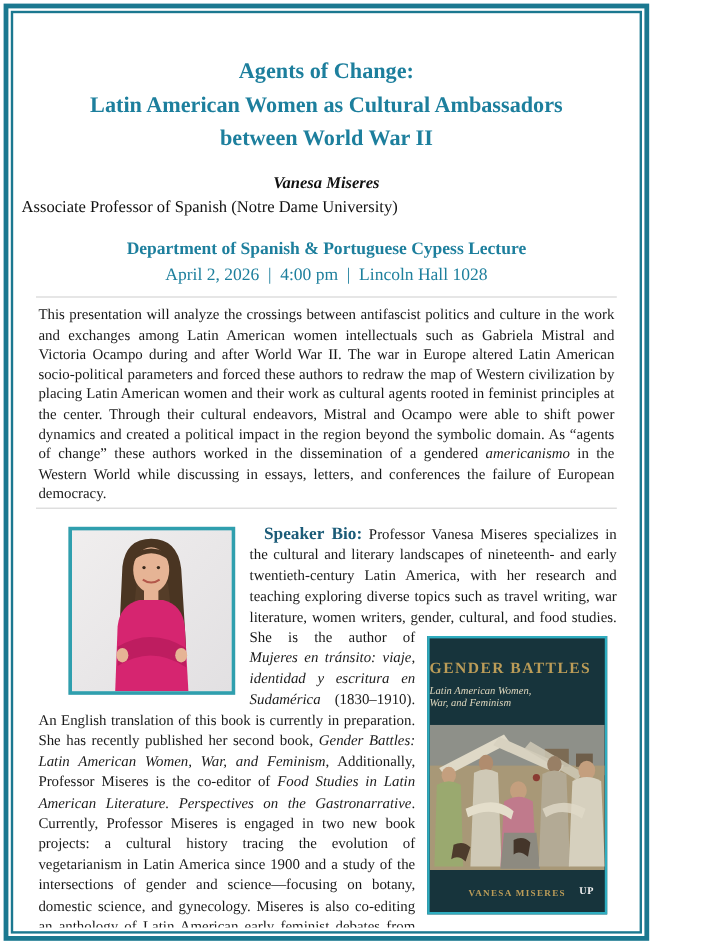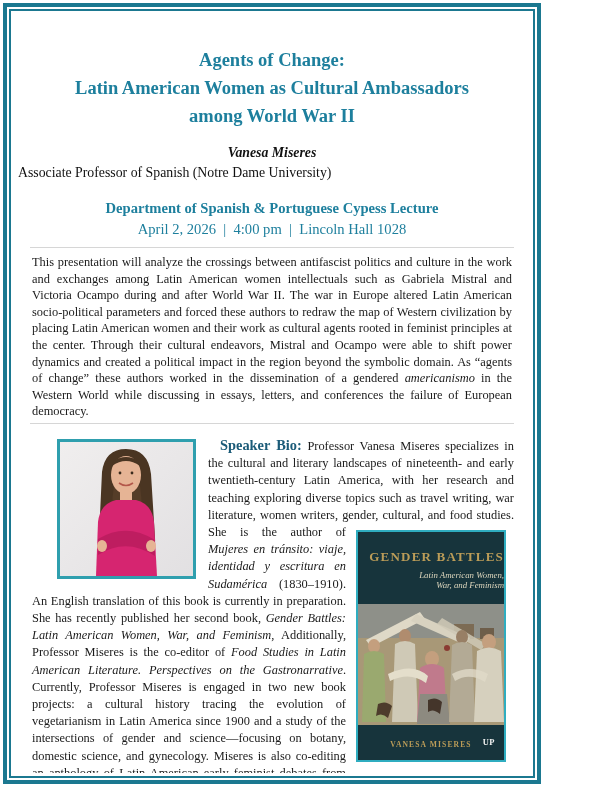--- a/index.html
+++ b/index.html
@@ -28,21 +28,21 @@
   .bio-label{font-weight:bold;font-size:14.4px;color:#1b5b78;margin-left:12px;}
   .bio i{font-style:italic;}
 
   .photo-frame{float:left;width:133px;height:134px;border:3px solid #2f9fae;
          margin:2px 12px 10px 25px;background:#eceaea;overflow:hidden;}
   .photo-frame svg{display:block;width:100%;height:100%;}
 
   .book-spacer{float:right;width:0;height:93px;}
   .book-cover{float:right;clear:right;width:146px;height:228px;border:2px solid #2fadc0;
          margin:0 8px 6px 10px;background:#17343c;overflow:hidden;}
-  .book-head{height:72px;text-align:right;}
+  .book-head{height:72px;text-align:left;}
   .book-title{padding-top:17px;color:#bb9c58;font-weight:bold;font-size:13px;
          letter-spacing:1.2px;line-height:15px;}
   .book-subtitle{margin-top:6px;color:#ddd6bd;font-style:italic;font-size:8.8px;
          line-height:10.5px;white-space:pre-line;}
   .book-art{display:block;width:146px;height:121px;}
   .book-footer{position:relative;height:35px;}
   .book-author{position:absolute;left:0;right:0;top:11px;text-align:center;color:#bb9c58;
          font-size:7.6px;letter-spacing:1.1px;font-weight:bold;}
   .book-pub{position:absolute;right:9px;top:9px;color:#f2f2f2;font-size:8.5px;
          font-weight:bold;letter-spacing:.5px;}
@@ -52,21 +52,21 @@
 
 <div class="page">
   <div class="border-outer"></div>
   <div class="border-inner"></div>
 
   <div class="content">
 
     <div class="title">
       <div>Agents of Change:</div>
       <div>Latin American Women as Cultural Ambassadors</div>
-      <div>among World War II</div>
+      <div>between World War II</div>
     </div>
 
     <div class="speaker-name">Vanesa Miseres</div>
     <div class="speaker-affil">Associate Professor of Spanish (Notre Dame University)</div>
 
     <div class="series">Department of Spanish &amp; Portuguese Cypess Lecture</div>
     <div class="event">April 2, 2026  |  4:00 pm  |  Lincoln Hall 1028</div>
 
     <div class="rule"></div>
 

